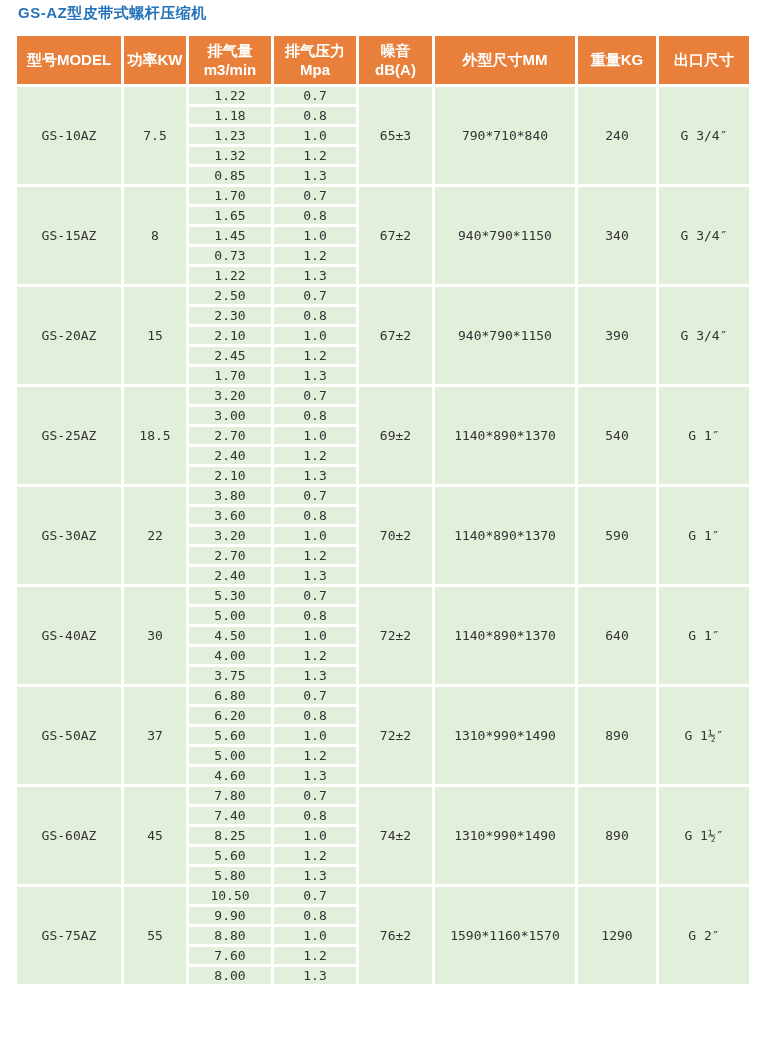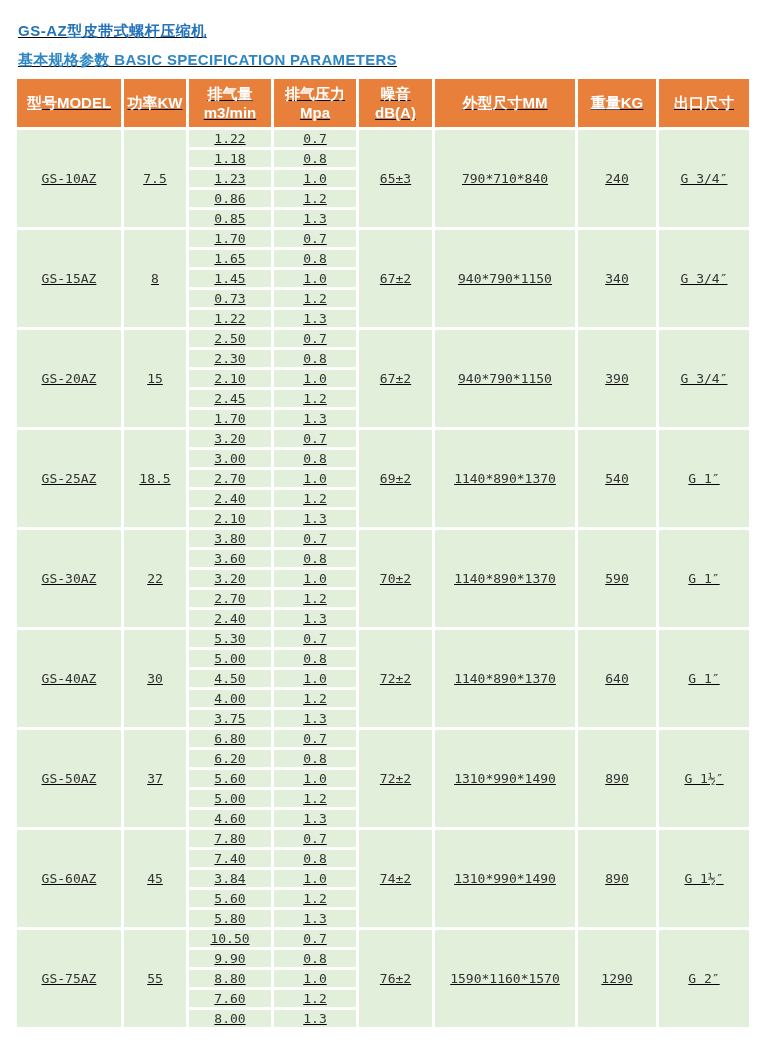--- a/index.html
+++ b/index.html
@@ -1,35 +1,34 @@
 <!DOCTYPE html>
 <html><head>
 <meta charset="utf-8">
 <style>
   html,body{margin:0;padding:0;background:#ffffff;}
   body{width:766px;height:1055px;font-family:"Liberation Sans",sans-serif;overflow:hidden;}
-  .container{padding:22px 14px 0 14px;text-decoration:underline;}
+  .container{padding:4px 14px 0 14px;}
   .page-title{color:#2573b9;font-size:15px;font-weight:bold;margin:0 0 10px 4px;letter-spacing:0.5px;}
   .page-subtitle{color:#2e86c4;font-size:15px;font-weight:bold;margin:0 0 6px 4px;letter-spacing:0.3px;}
   table.spec{border-collapse:separate;border-spacing:3px;table-layout:fixed;}
   col.c-model{width:104px;} col.c-power{width:62px;} col.c-flow{width:82px;}
   col.c-press{width:82px;} col.c-noise{width:73px;} col.c-dims{width:140px;}
   col.c-weight{width:78px;} col.c-outlet{width:90px;}
   th{background:#e8803c;color:#ffffff;font-size:15px;font-weight:bold;height:48px;
      line-height:1.3;padding:0;text-align:center;vertical-align:middle;
      font-family:"Liberation Sans",sans-serif;}
   td{background:#e2efda;color:#333333;font-family:"DejaVu Sans Mono","Liberation Mono",monospace;
      font-size:13px;height:17px;padding:0;text-align:center;vertical-align:middle;}
 </style>
 </head>
 <body>
 
 <div class="container">
   <h1 class="page-title">GS-AZ型皮带式螺杆压缩机</h1>
-  <h2 class="page-subtitle">基本规格参数 BASIC SPECIFICATION PARAMETERS</h2>
 
   <table class="spec">
     <colgroup>
       <col class="c-model">
         <col class="c-power">
         <col class="c-flow">
         <col class="c-press">
       <col class="c-noise">
         <col class="c-dims">
         <col class="c-weight">
@@ -79,21 +78,21 @@
         </tr>
         <tr>
           <td>1.18</td>
           <td>0.8</td>
         </tr>
         <tr>
           <td>1.23</td>
           <td>1.0</td>
         </tr>
         <tr>
-          <td>0.86</td>
+          <td>1.32</td>
           <td>1.2</td>
         </tr>
         <tr>
           <td>0.85</td>
           <td>1.3</td>
         </tr>
         <tr>
           <td rowspan="5">GS-15AZ</td>
           <td rowspan="5">8</td>
           <td>1.70</td>
@@ -257,21 +256,21 @@
           <td rowspan="5">74±2</td>
           <td rowspan="5">1310*990*1490</td>
           <td rowspan="5">890</td>
           <td rowspan="5">G 1½″</td>
         </tr>
         <tr>
           <td>7.40</td>
           <td>0.8</td>
         </tr>
         <tr>
-          <td>3.84</td>
+          <td>8.25</td>
           <td>1.0</td>
         </tr>
         <tr>
           <td>5.60</td>
           <td>1.2</td>
         </tr>
         <tr>
           <td>5.80</td>
           <td>1.3</td>
         </tr>

